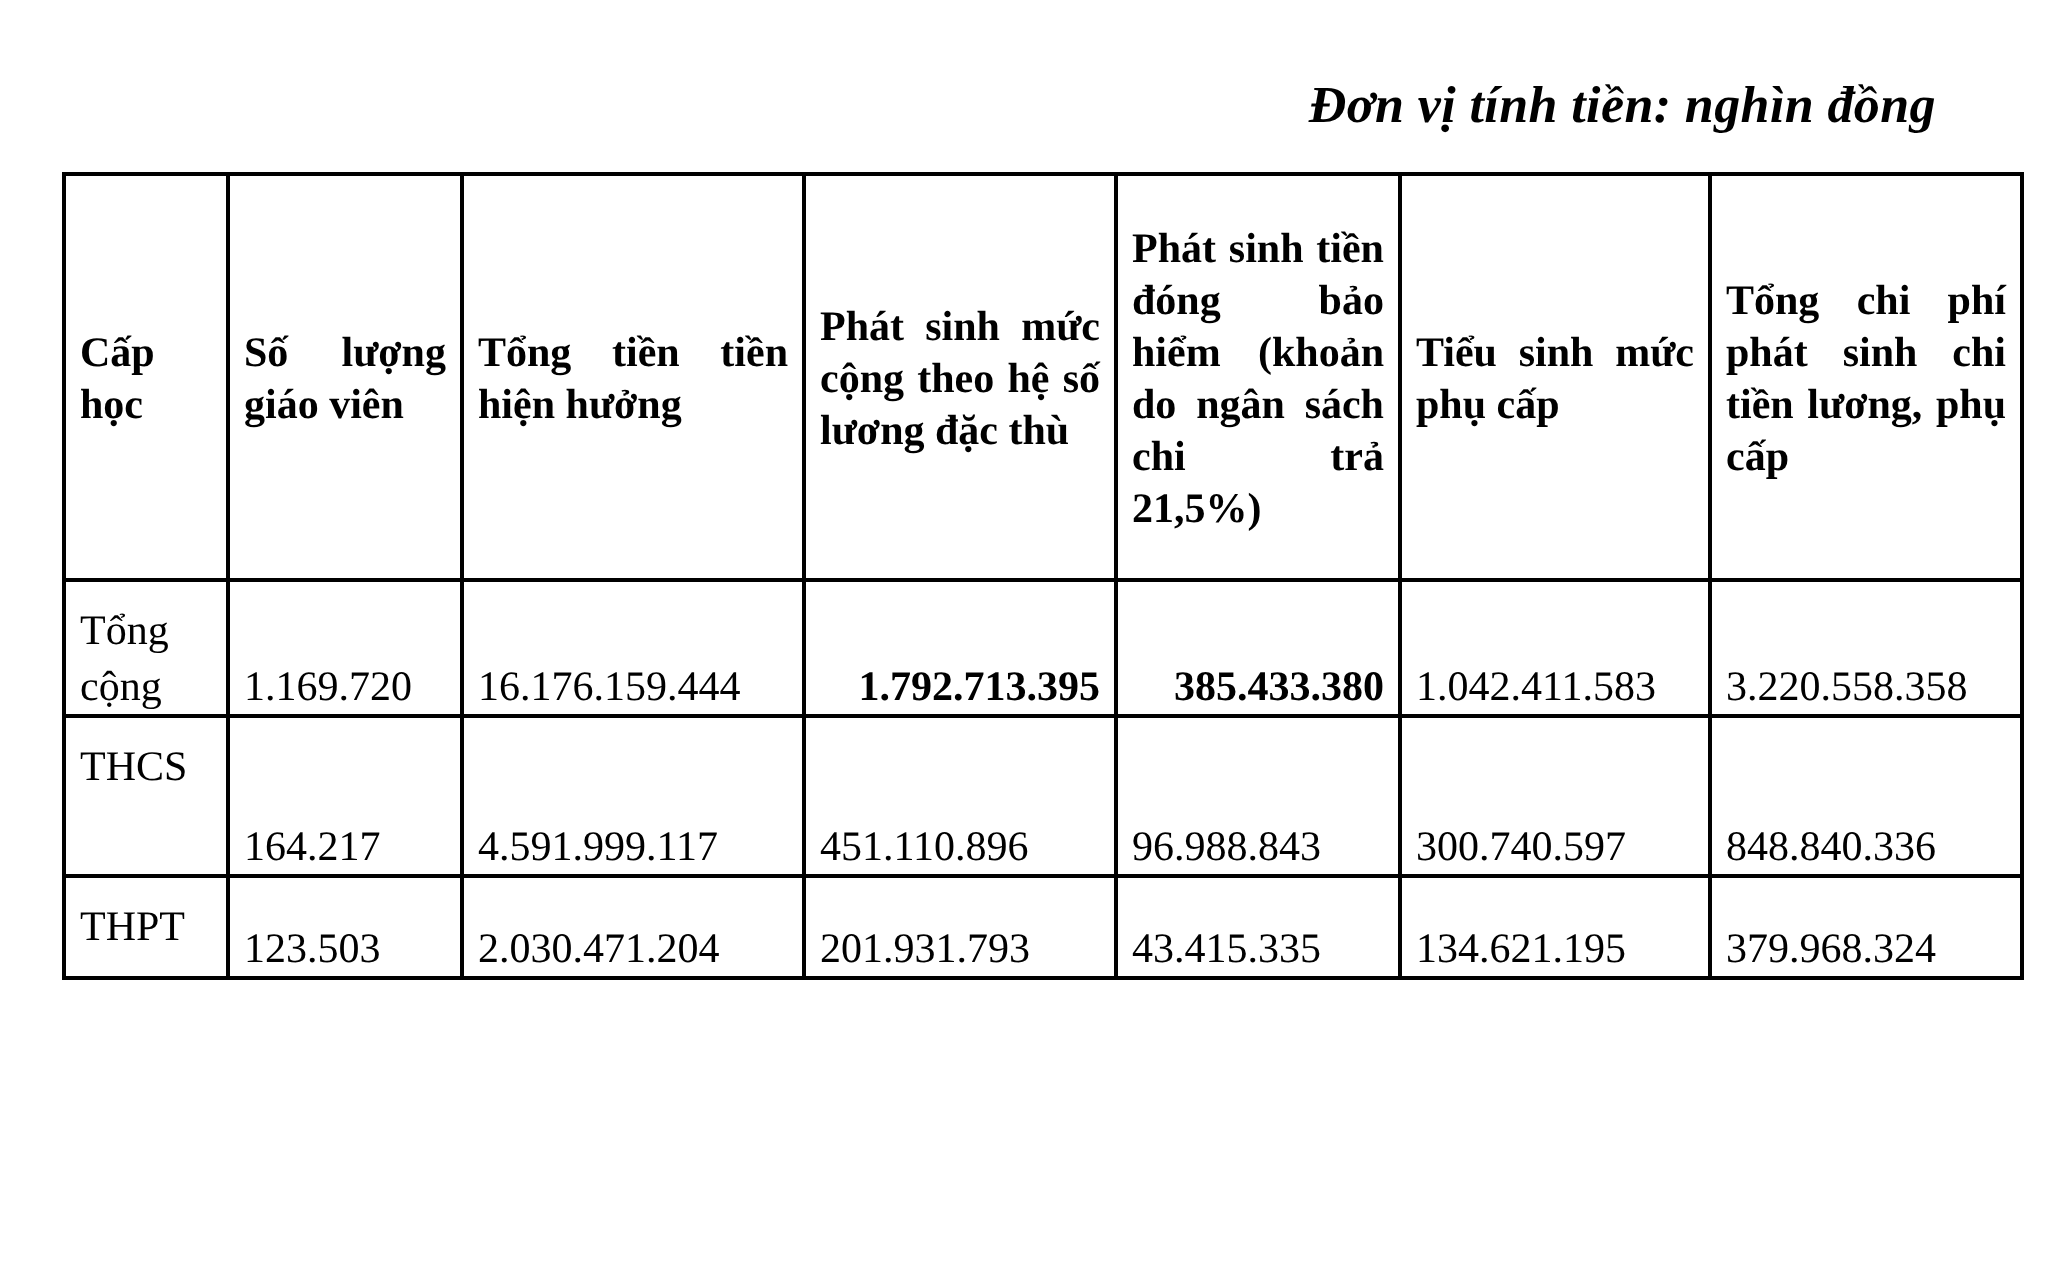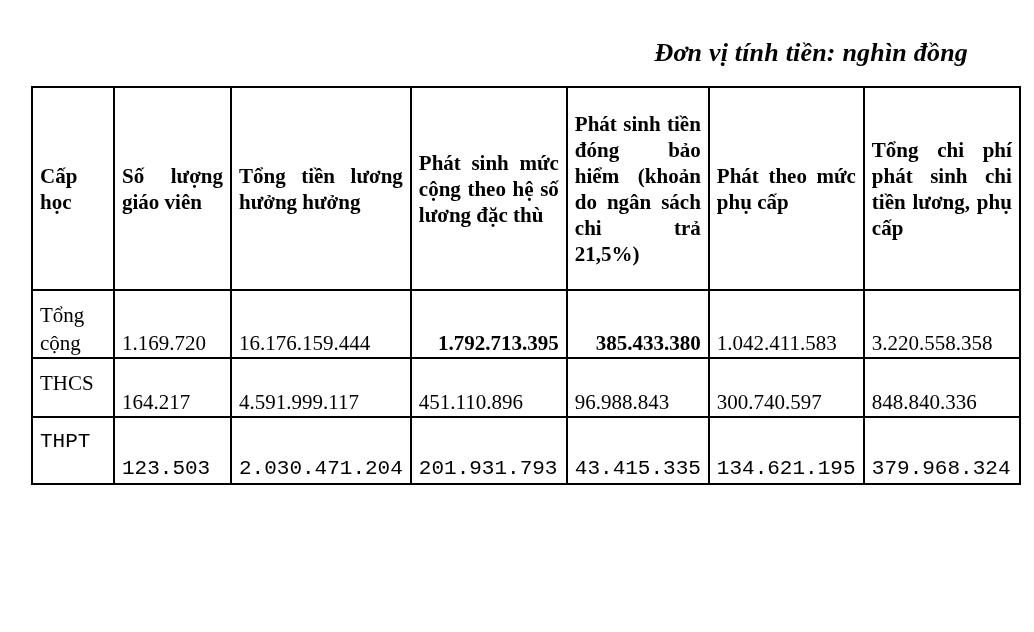--- a/index.html
+++ b/index.html
@@ -6,45 +6,45 @@
   body { width:1034px; height:632px; position:relative; overflow:hidden;
          font-family:"Liberation Serif", "DejaVu Serif", serif; color:#000; }
   .unit { position:absolute; top:38px; right:66px; font-style:italic; font-size:26px; letter-spacing:0.2px;font-weight:bold; }
   table { position:absolute; left:31px; top:86px; border-collapse:collapse; table-layout:fixed; }
   td, th { border:2px solid #000; padding:12px 7px; vertical-align:middle; }
   th { font-weight:bold; font-size:21px; line-height:26px; text-align:justify; text-align-last:left; }
   td { font-size:21px; line-height:28px; vertical-align:bottom; padding-bottom:0; white-space:nowrap; }
   td.label { vertical-align:top; white-space:normal; padding-top:10px; line-height:28px;margin-top:24px; }
   td.bold { font-weight:bold;text-align:right; }
   .hdr-row { height:203px; }
-  .r1 { height:66px; } .r2 { height:67px; } .r3 { height:68px; } .r4 { height:59px; } .r5 { height:67px;font-family:Liberation Mono, monospace; }
+  .r1 { height:66px; } .r2 { height:67px; } .r3 { height:68px; } .r4 { height:80px; } .r5 { height:51px; }
 </style>
 </head>
 <body>
 
 <div class="unit">Đơn vị tính tiền: nghìn đồng</div>
 
 <table>
   <colgroup>
     <col style="width:82px">
       <col style="width:117px">
       <col style="width:171px">
       <col style="width:156px">
     <col style="width:142px">
       <col style="width:155px">
       <col style="width:156px">
   </colgroup>
   <tbody>
       <tr class="hdr-row">
     <th>Cấp học</th>
     <th>Số lượng giáo viên</th>
-    <th>Tổng tiền lương hưởng hưởng</th>
+    <th>Tổng tiền tiền hiện hưởng</th>
     <th>Phát sinh mức cộng theo hệ số lương đặc thù</th>
     <th>Phát sinh tiền đóng bảo hiểm (khoản do ngân sách chi trả 21,5%)</th>
-    <th>Phát theo mức phụ cấp</th>
+    <th>Tiểu sinh mức phụ cấp</th>
     <th>Tổng chi phí phát sinh chi tiền lương, phụ cấp</th>
   </tr>
   <tr class="r1">
     <td class="label">Tổng cộng</td>
     <td>1.169.720</td>
     <td>16.176.159.444</td>
     <td class="bold">1.792.713.395</td>
     <td class="bold">385.433.380</td>
     <td>1.042.411.583</td>
     <td>3.220.558.358</td>

